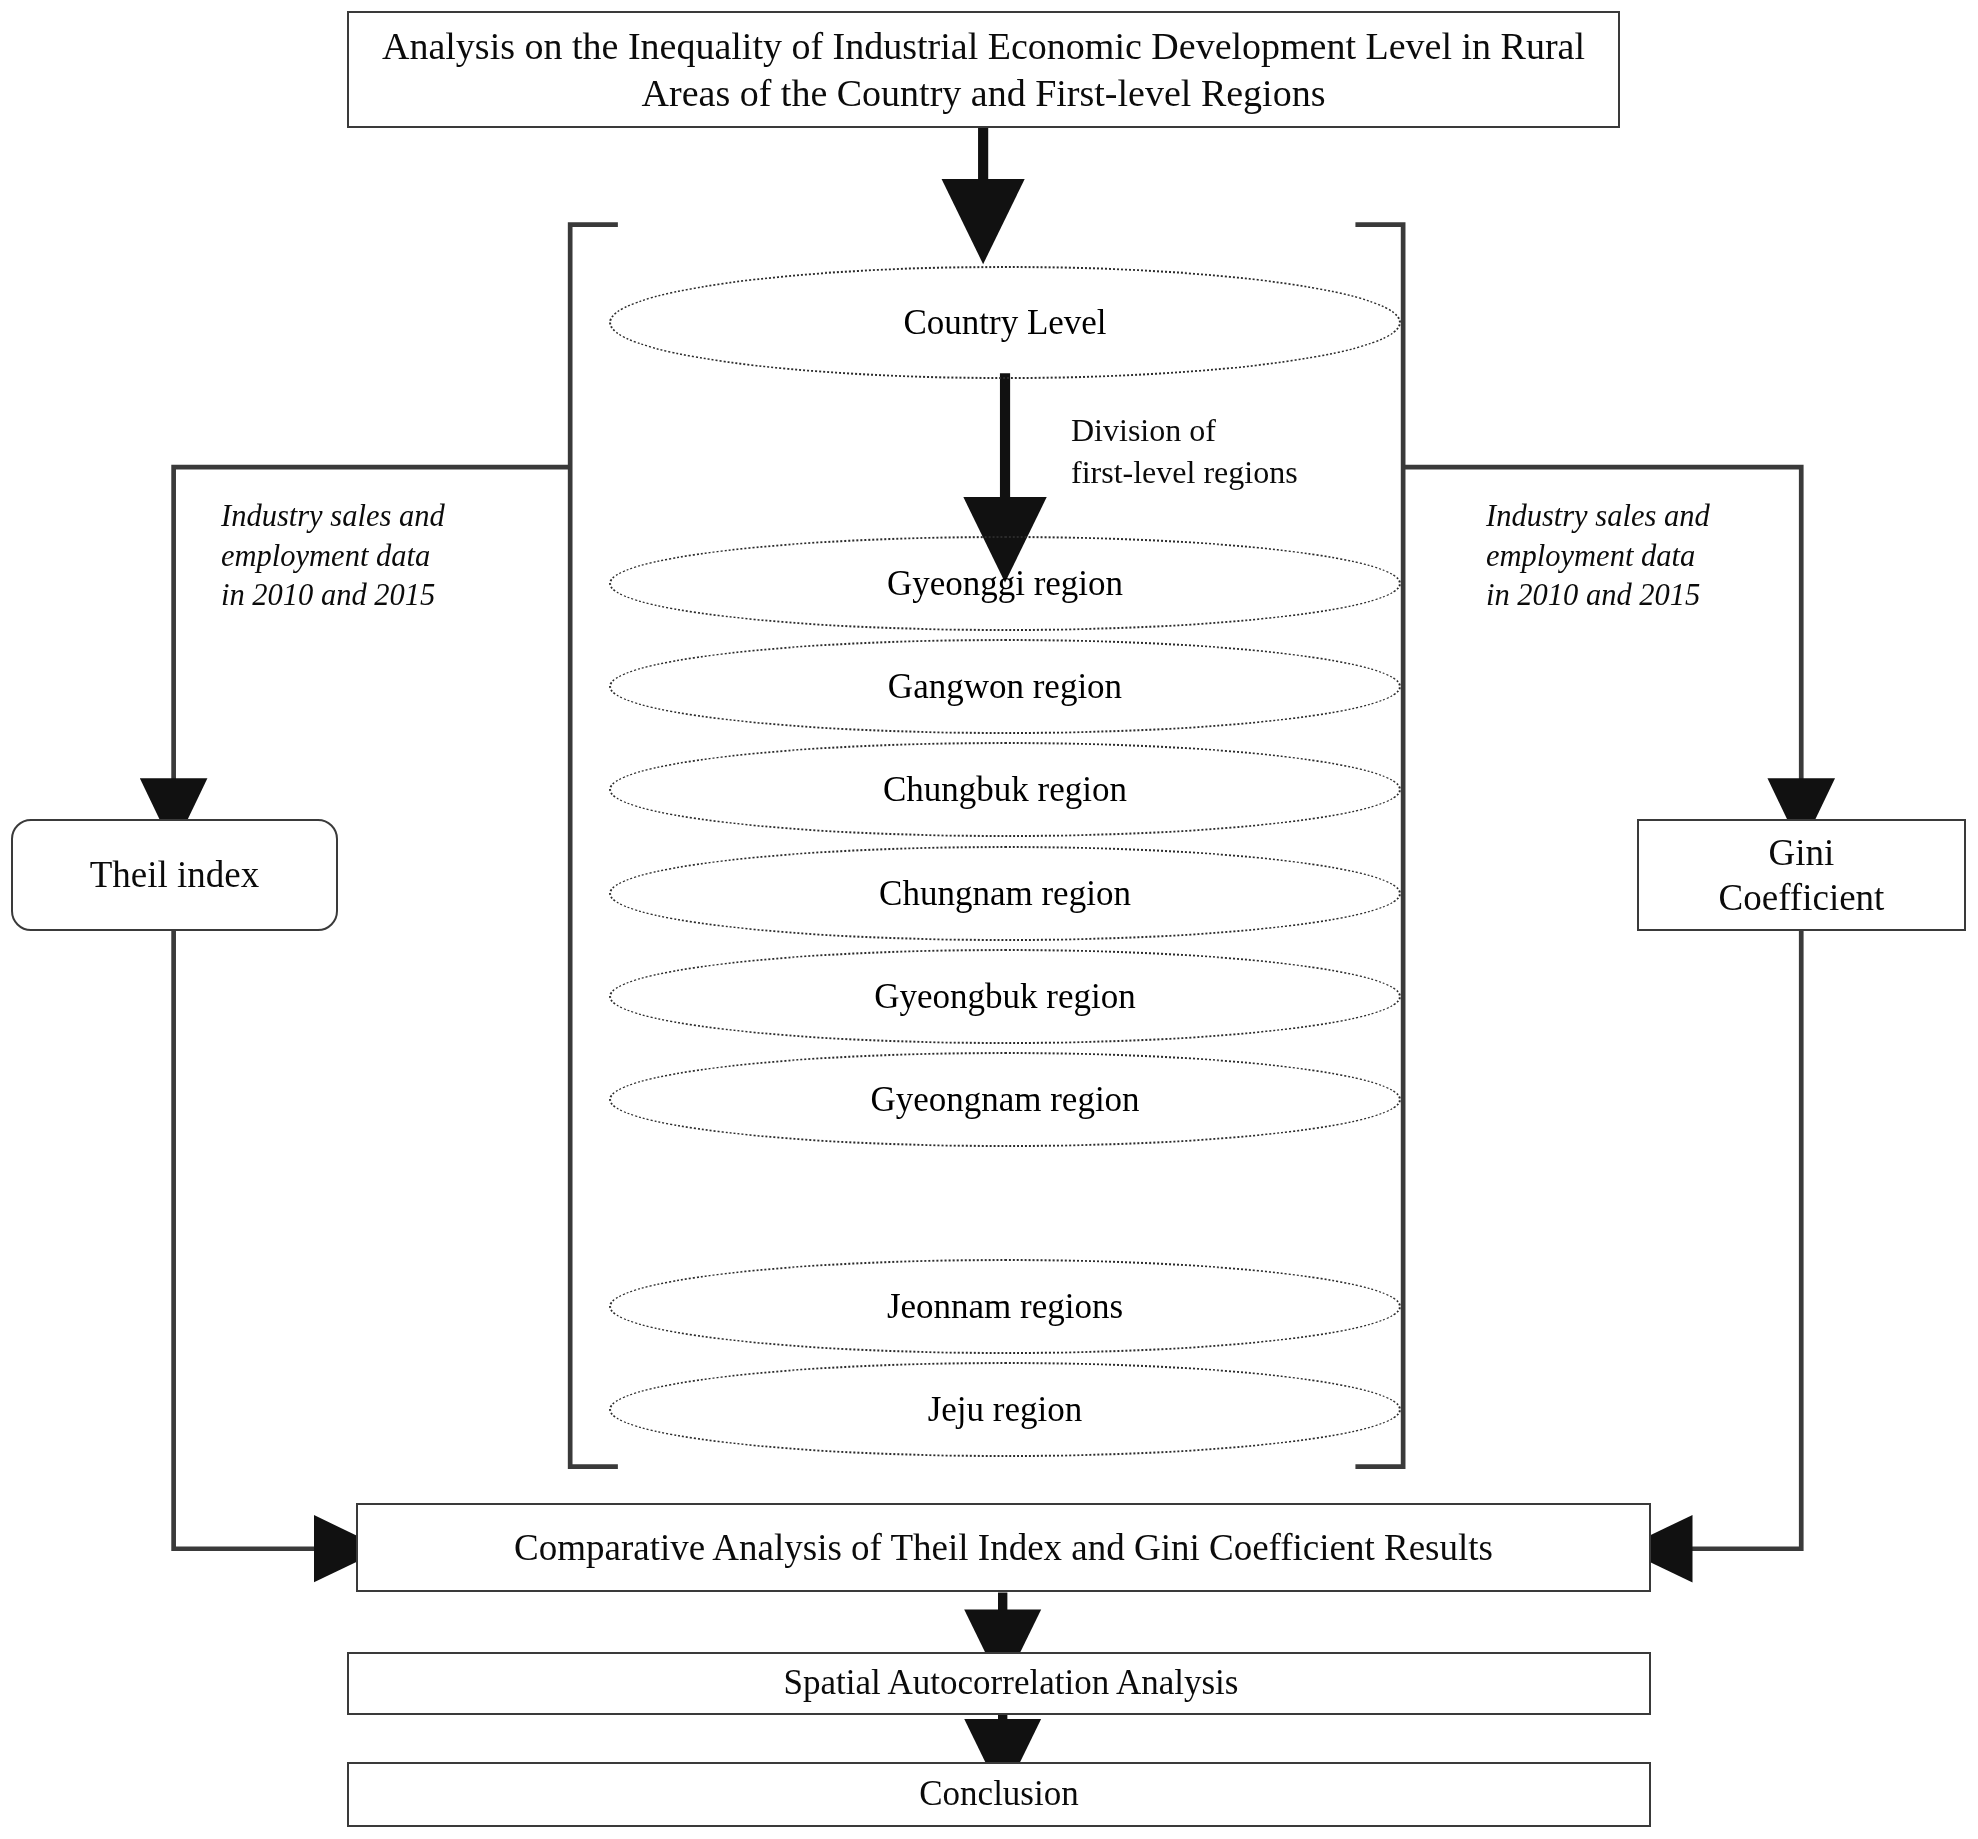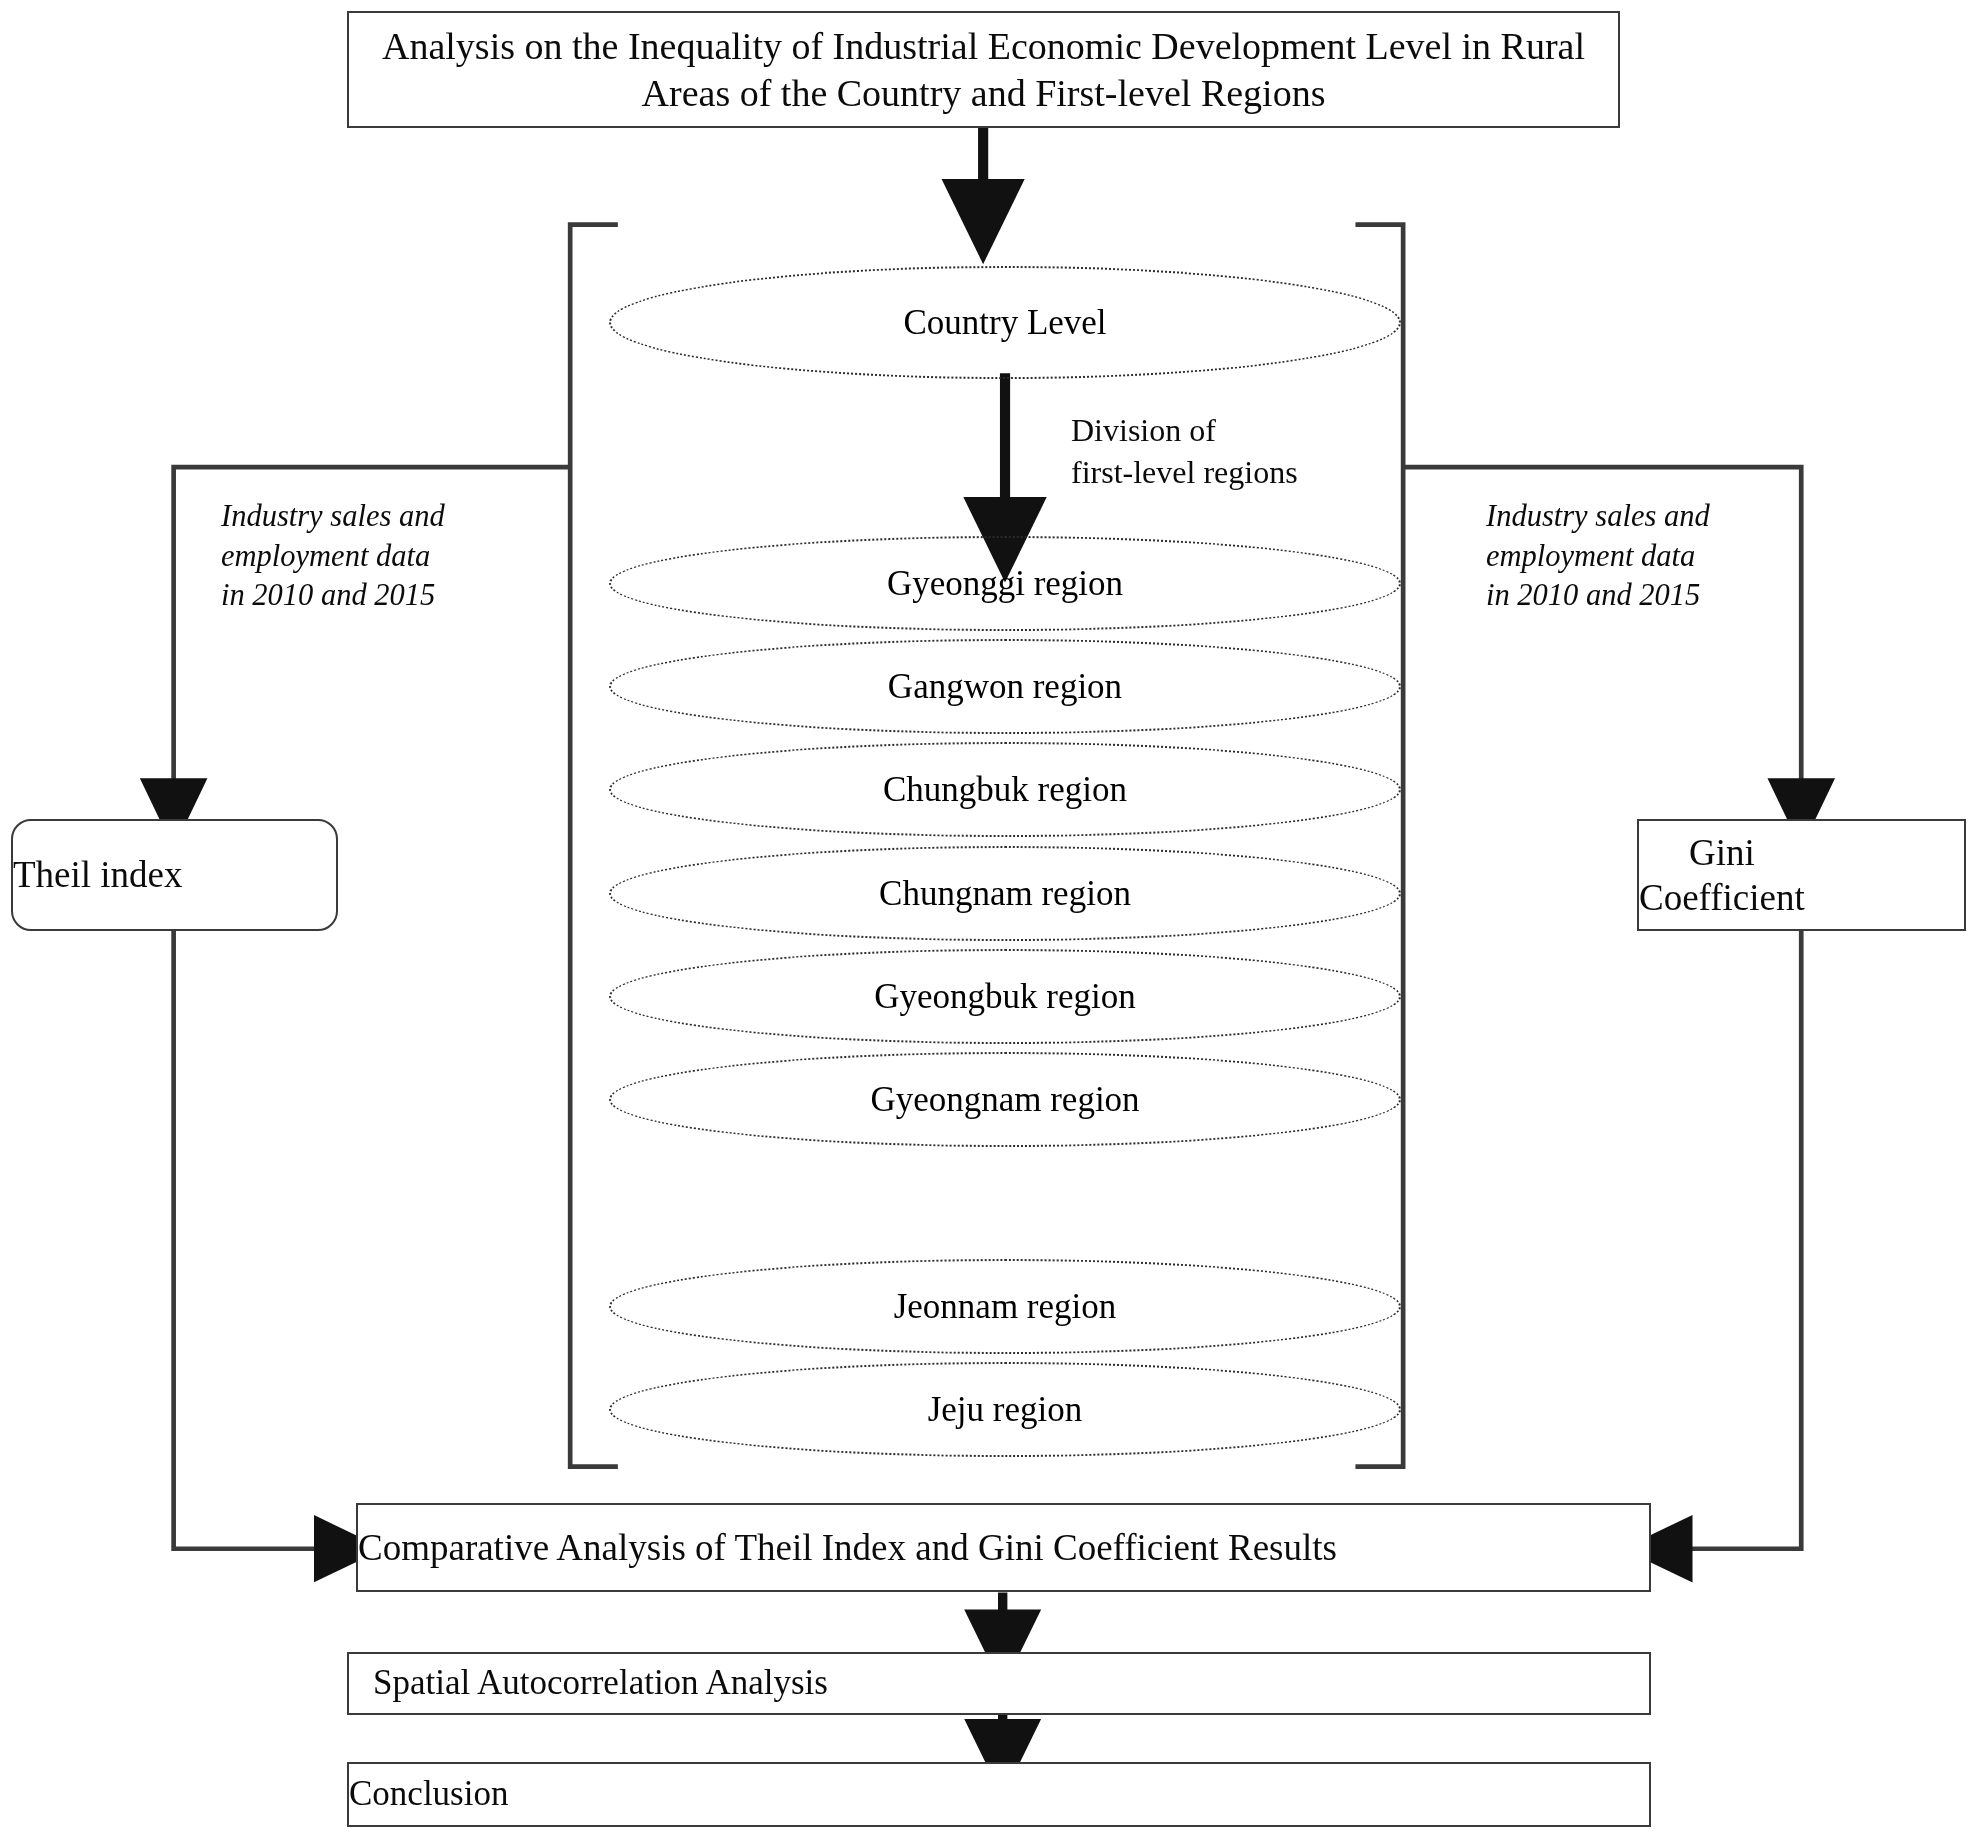--- a/index.html
+++ b/index.html
@@ -23,20 +23,21 @@
     height: 1839px;
     pointer-events: none;
   }
   .node-box {
     position: absolute;
     box-sizing: border-box;
     border: 2.3px solid #3a3a3a;
     background: #ffffff;
     display: flex;
     align-items: center;
+    justify-content: center;
     text-align: center;
     color: #0b0b0b;
     line-height: 1.22;
     z-index: 3;
   }
   .ellipse-node {
     position: absolute;
     box-sizing: border-box;
     border: 2.3px dotted #2b2b2b;
     border-radius: 50%;
@@ -122,21 +123,21 @@
   <div class="ellipse-node t-ellipse" style="left:609px; top:846px; width:792px; height:95px;">
     <span>Chungnam region</span>
   </div>
   <div class="ellipse-node t-ellipse" style="left:609px; top:949px; width:792px; height:95px;">
     <span>Gyeongbuk region</span>
   </div>
   <div class="ellipse-node t-ellipse" style="left:609px; top:1052px; width:792px; height:95px;">
     <span>Gyeongnam region</span>
   </div>
   <div class="ellipse-node t-ellipse" style="left:609px; top:1259px; width:792px; height:95px;">
-    <span>Jeonnam region</span>
+    <span>Jeonnam regions</span>
   </div>
   <div class="ellipse-node t-ellipse" style="left:609px; top:1362px; width:792px; height:95px;">
     <span>Jeju region</span>
   </div>
 
   <div class="free-label t-side" style="left:221px; top:497px; width:305px;">Industry sales and
 employment data
 in 2010 and 2015</div>
 
   <div class="node-box t-node-lg" style="left:11px; top:819px; width:327px; height:112px;border-radius:20px;">

